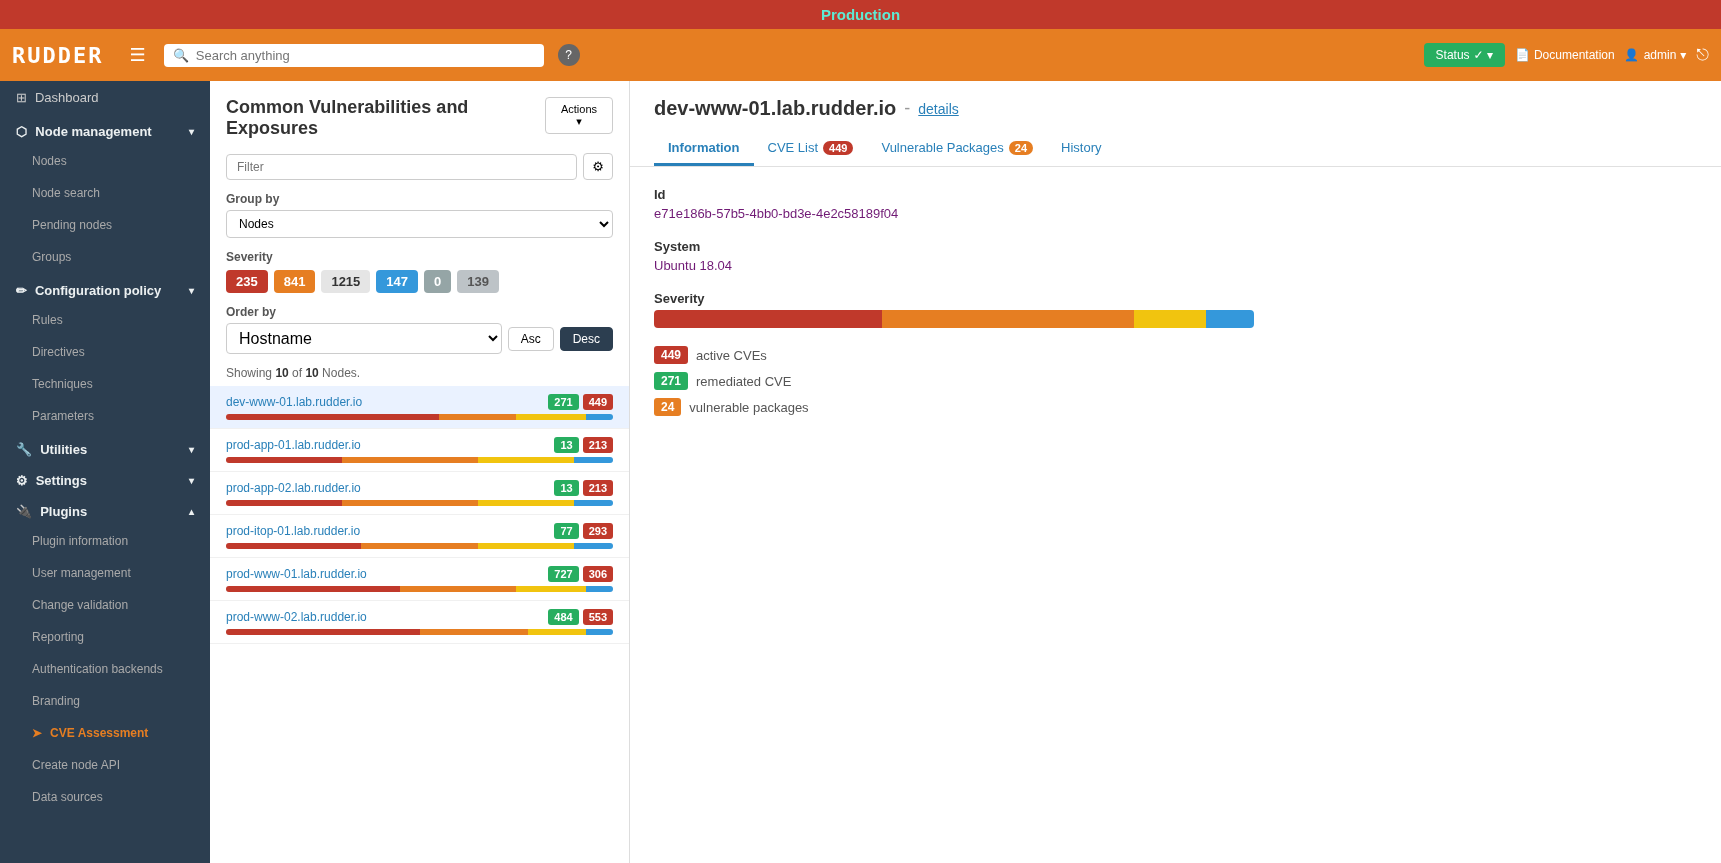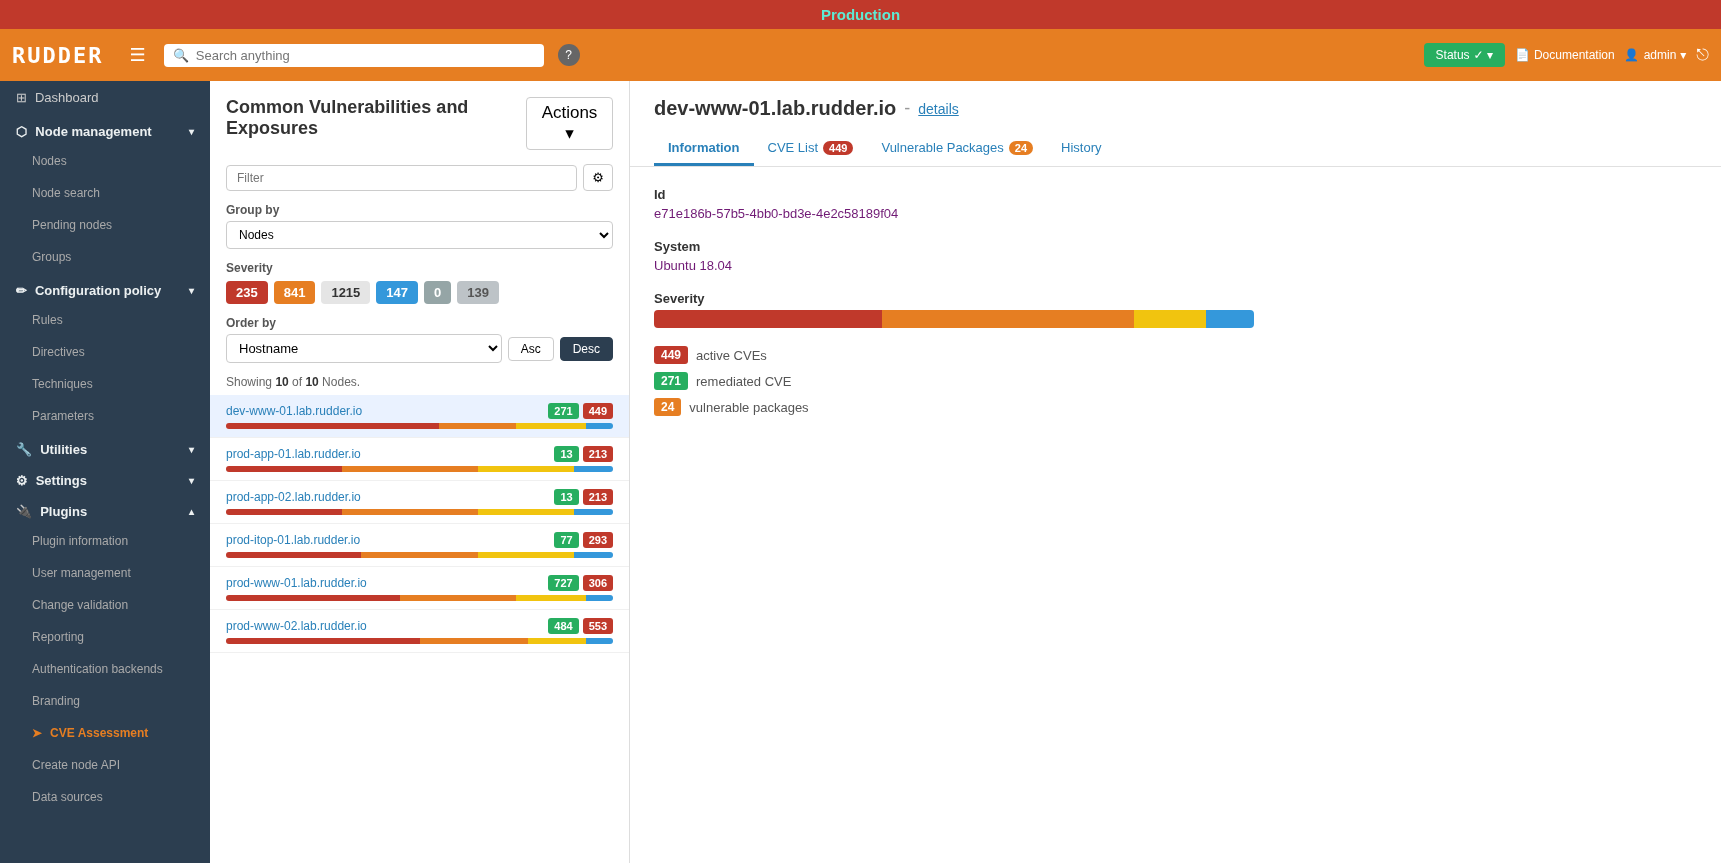--- a/index.html
+++ b/index.html
@@ -172,21 +172,21 @@
       font-size: 18px;
       font-weight: 600;
       color: #333;
     }
     .actions-btn {
       background: white;
       border: 1px solid #ccc;
       border-radius: 4px;
       padding: 5px 12px;
       cursor: pointer;
-      font-size: 17px;
+      font-size: 11px;
       display: flex;
       align-items: center;
       gap: 4px;
     }
     .filter-row {
       padding: 6px 16px;
       display: flex;
       gap: 6px;
       align-items: center;
     }
@@ -265,21 +265,21 @@
     .order-row {
       display: flex;
       gap: 6px;
       align-items: center;
     }
     .order-select {
       flex: 1;
       border: 1px solid #ccc;
       border-radius: 4px;
       padding: 5px 8px;
-      font-size: 13px;
+      font-size: 16px;
       outline: none;
       background: white;
     }
     .order-btn {
       border: 1px solid #ccc;
       background: white;
       border-radius: 4px;
       padding: 4px 12px;
       font-size: 12px;
       cursor: pointer;

